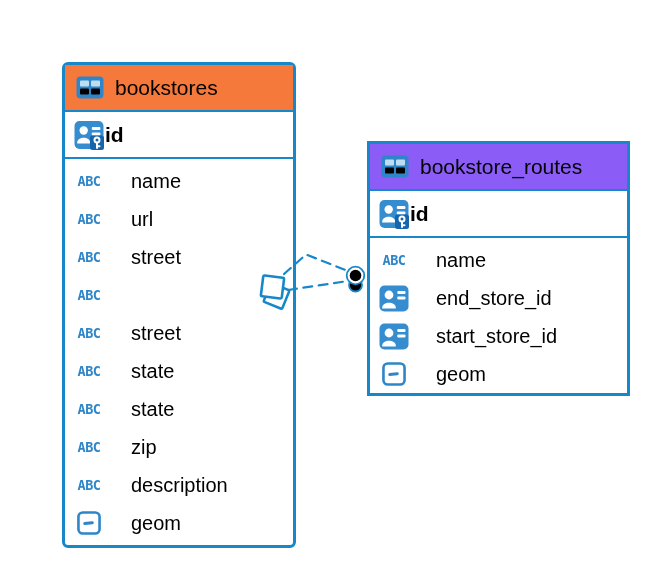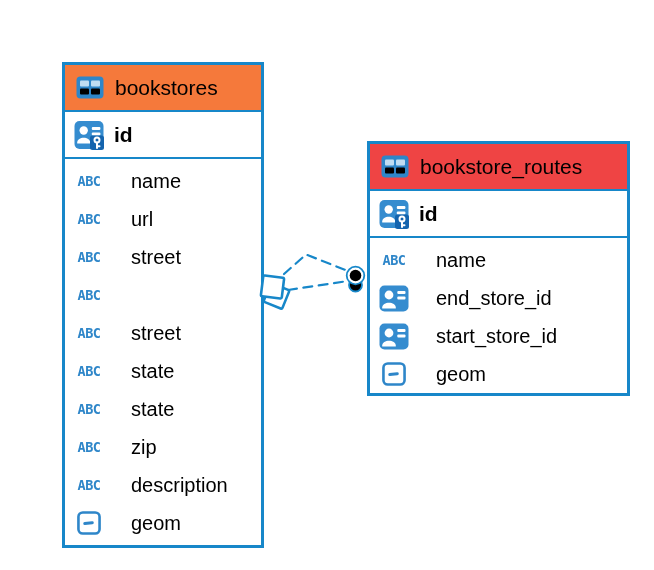--- a/index.html
+++ b/index.html
@@ -6,28 +6,28 @@
     --blue:#1787C9;
     --icon-blue:#2E86C9;
     --badge-blue:#358CCF;
     --key-blue:#1464AE;
   }
   html,body{margin:0;padding:0;}
   body{background:#fff;font-family:"Liberation Sans", sans-serif;}
   .canvas{position:relative;width:654px;height:570px;background:#FFFFFF;overflow:hidden;}
 
   .entity{position:absolute;box-sizing:border-box;background:#fff;border:3px solid var(--blue);}
-  .e0{left:62px;top:62px;width:202px;height:486px;}
+  .e0{left:62px;top:62px;width:234px;height:486px;border-radius:6px;}
   .e1{left:367px;top:141px;width:263px;height:255px;}
 
   .entity-header{box-sizing:border-box;height:47px;display:flex;align-items:center;gap:9px;
     padding:0 9px;border-bottom:2px solid var(--blue);}
   .entity-title{font-size:21px;color:#000;white-space:nowrap;}
 
-  .pk-row{box-sizing:border-box;height:47px;display:flex;align-items:center;gap:9px;
+  .pk-row{box-sizing:border-box;height:47px;display:flex;align-items:center;
     padding:0 8px;border-bottom:2px solid var(--blue);}
   .pk-label{font-size:21px;font-weight:bold;color:#000;}
 
   .cols{padding:3px 0 0 0;}
   .col-row{height:38px;display:flex;align-items:center;gap:26px;padding:0 8px;
     font-size:20px;color:#000;white-space:nowrap;}
 
   .icon-slot{width:32px;display:flex;justify-content:center;align-items:center;flex:0 0 32px;}
   .abc-glyph{font-family:"DejaVu Sans Mono", monospace;font-weight:700;font-size:13.5px;
     letter-spacing:-0.5px;color:var(--icon-blue);}
@@ -133,21 +133,21 @@
           <svg width="24" height="24">
               <use href="#i-geom"></use>
             </svg>
         </span>
         <span>geom</span>
       </div>
     </div>
   </div>
 
   <div class="entity e1">
-    <div class="entity-header" style="background: #ef4444;">
+    <div class="entity-header" style="background: #8b5cf6;">
       <span class="icon-slot">
         <svg width="28" height="23">
             <use href="#i-table"></use>
           </svg>
       </span>
       <span class="entity-title">bookstore_routes</span>
     </div>
     <div class="pk-row">
       <span class="icon-slot">
         <svg width="30" height="30">

